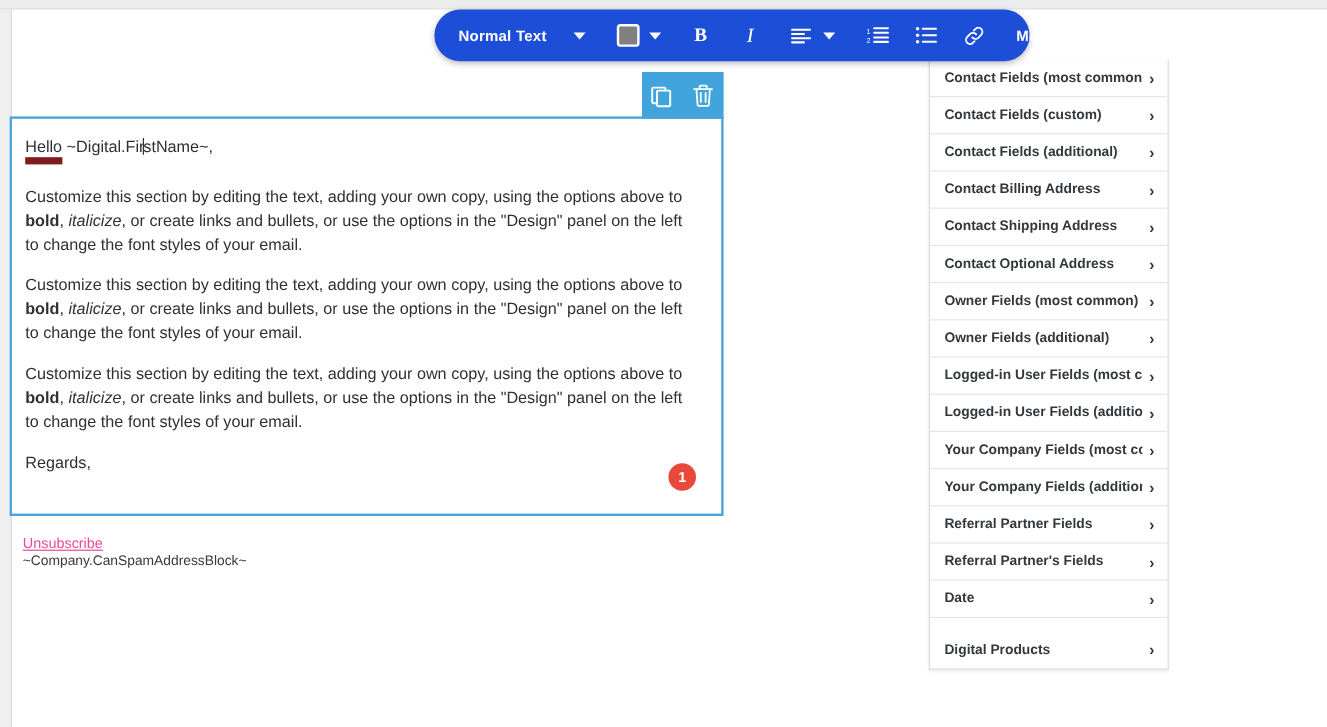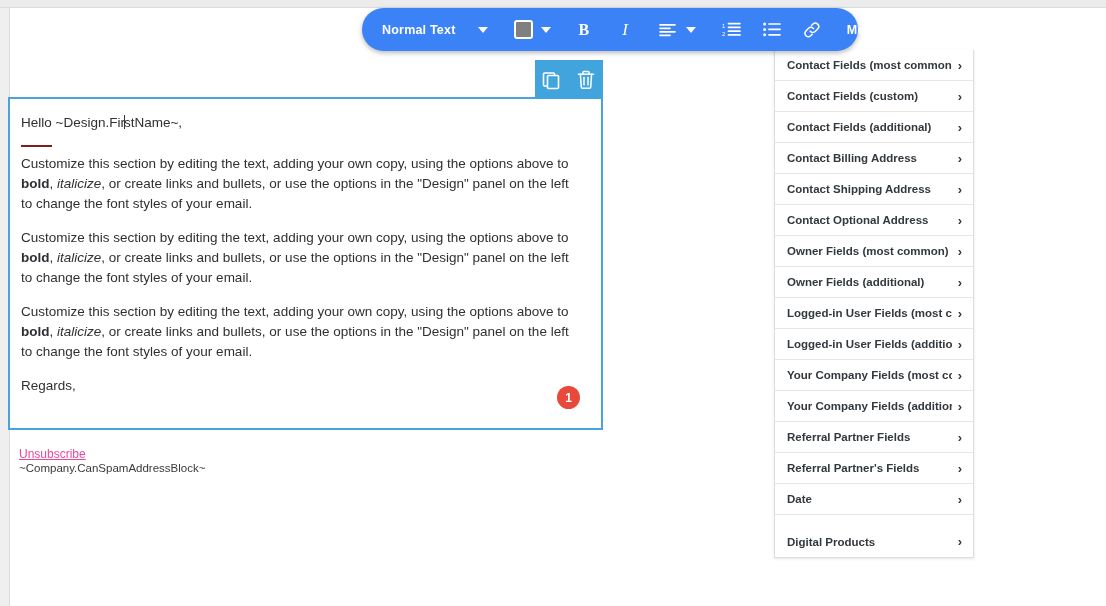--- a/index.html
+++ b/index.html
@@ -41,21 +41,21 @@
     background: #ffffff;
   }
 
   
   #format-toolbar {
     position: absolute;
     top: 8px;
     left: 362px;
     width: 496px;
     height: 43px;
-    background: #3b82f6;
+    background: #1d4ed8;
     border-radius: 22px;
     box-shadow: 0 2px 5px rgba(0,0,0,0.28);
     display: flex;
     align-items: center;
     z-index: 40;
   }
   .tb-item {
     display: flex;
     align-items: center;
     justify-content: center;
@@ -150,22 +150,22 @@
     font-size: 13.5px;
     line-height: 20px;
   }
   #content-inner p {
     margin: 0 0 13px 0;
   }
   .greeting {
     margin-bottom: 21px !important;
   }
   .spell-err {
-    border-bottom: 2px solid #7f1d1d;
-    padding-bottom: 15px;
+    border-bottom: 6px solid #7f1d1d;
+    padding-bottom: 1px;
   }
   .caret-bar {
     display: inline-block;
     width: 1px;
     height: 14px;
     background: #333;
     vertical-align: -2px;
     margin: 0 -1px;
   }
   .para { margin-bottom: 14px !important; }
@@ -353,21 +353,21 @@
         <line x1="11" y1="7.5" x2="11" y2="15"></line>
       </svg>
     </span>
   </div>
 </div>
 
 <div id="content-block">
   <div id="content-inner">
 
     <p class="greeting">
-      <span class="spell-err">Hello</span><span> ~Design.Fir</span><span class="caret-bar"></span><span>stName~,</span>
+      <span class="spell-err">Hello</span><span> ~Digital.Fir</span><span class="caret-bar"></span><span>stName~,</span>
     </p>
 
     <p class="para">
       <span>Customize this section by editing the text, adding your own copy, using the options above to </span><b>bold</b><span>, </span><i>italicize</i><span>, or create links and bullets, or use the options in the "Design" panel on the left to change the font styles of your email.</span>
     </p>
 
     <p class="para">
       <span>Customize this section by editing the text, adding your own copy, using the options above to </span><b>bold</b><span>, </span><i>italicize</i><span>, or create links and bullets, or use the options in the "Design" panel on the left to change the font styles of your email.</span>
     </p>
 

